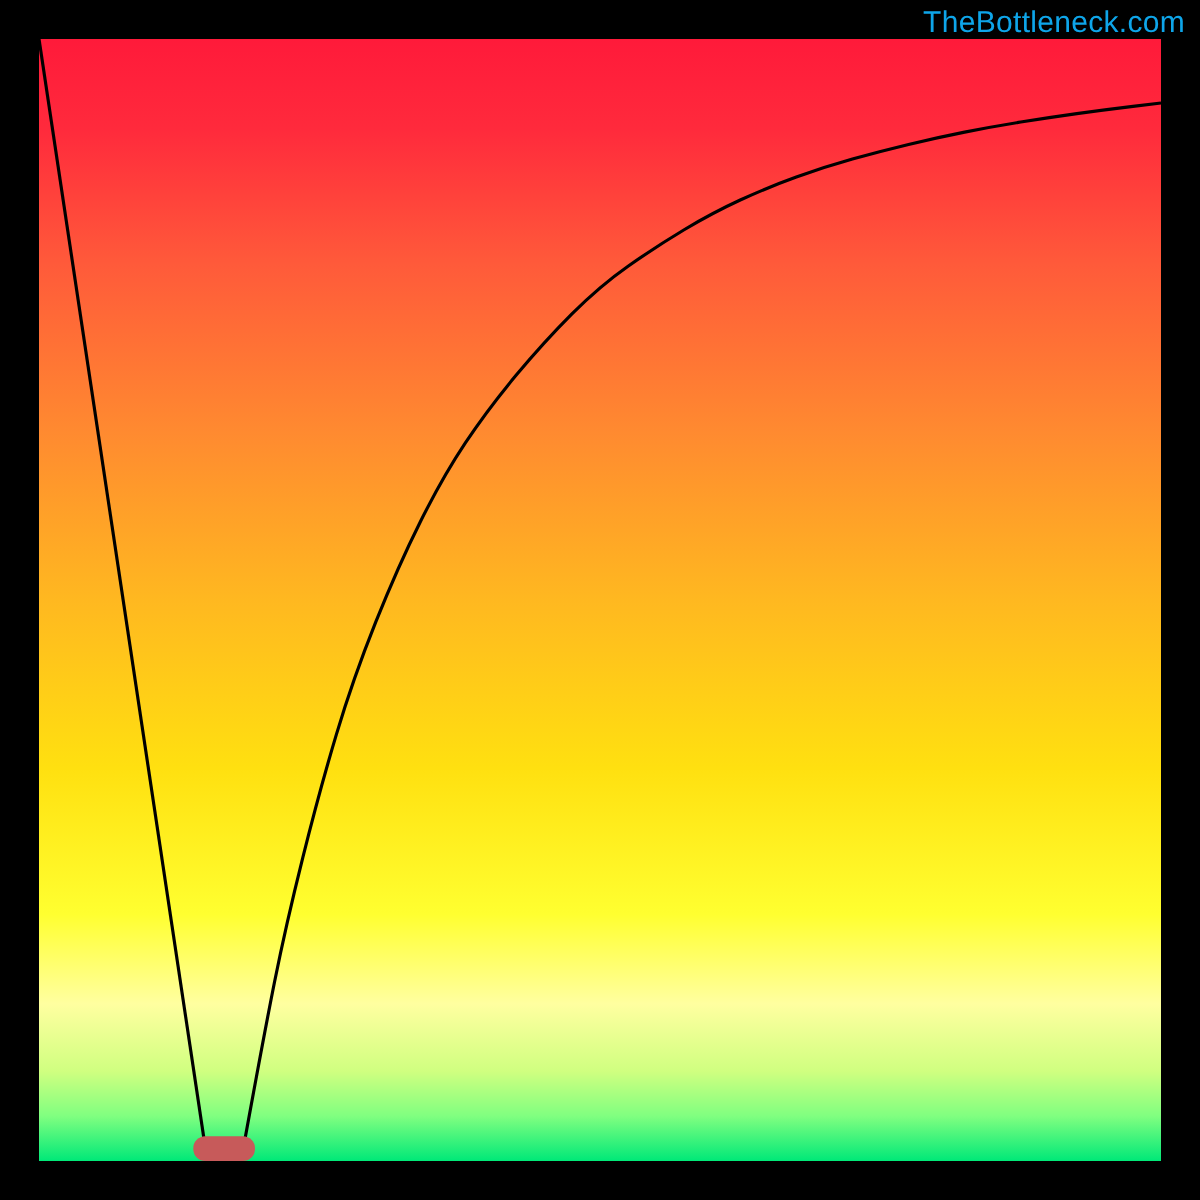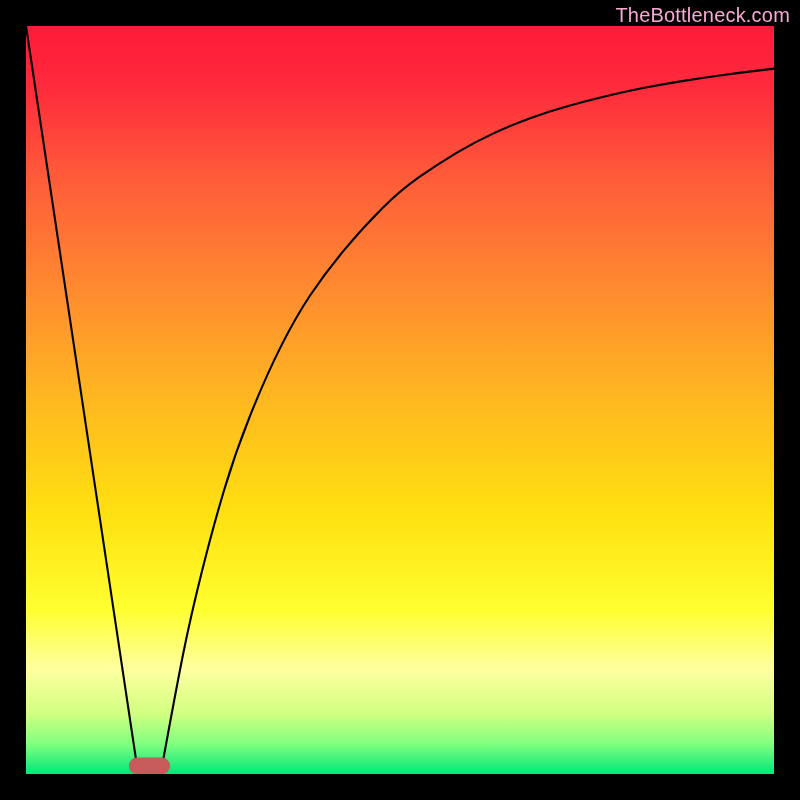--- a/index.html
+++ b/index.html
@@ -16,21 +16,21 @@
     width: 800px;
     height: 800px;
   }
   svg {
     display: block;
   }
   .watermark {
     position: absolute;
     top: 4px;
     right: 10px;
-    color: #f9a8d4;
+    color: #0ea5e9;
     font-size: 20px;
     font-weight: 500;
     letter-spacing: 0.2px;
   }
 </style>
 </head>
 <body>
 
 <div class="chart-container">
   <svg id="chart-svg" width="800" height="800" viewBox="0 0 800 800">

